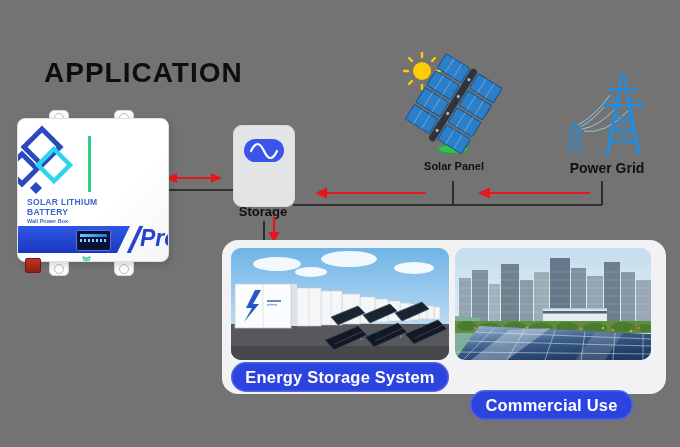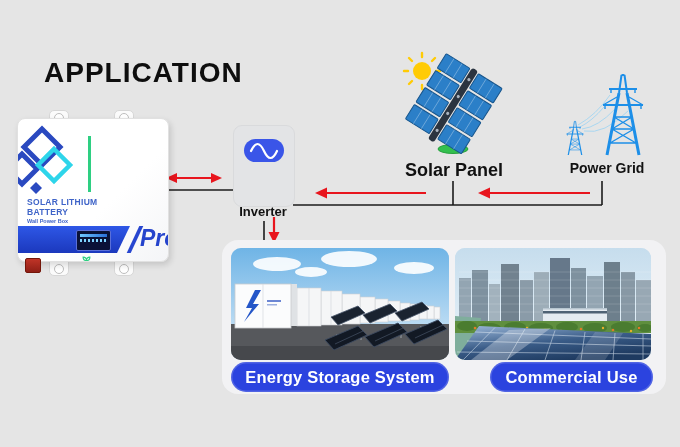--- a/index.html
+++ b/index.html
@@ -1,16 +1,16 @@
 <!DOCTYPE html>
 <html><head>
 <meta charset="utf-8">
 <style>
   html,body{margin:0;padding:0;background:#fff;}
-  .canvas{position:relative;width:680px;height:447px;background:#e5e5e5;overflow:hidden;
+  .canvas{position:relative;width:680px;height:447px;background:#737373;overflow:hidden;
           font-family:"Liberation Sans",sans-serif;}
   .abs{position:absolute;}
 
   
   .title{position:absolute;left:44px;top:57px;font-size:28px;font-weight:900;
          letter-spacing:1px;color:#0e0e0e;}
 
   
   .battery{position:absolute;left:15px;top:110px;width:156px;height:166px;}
   .mount-tab{position:absolute;width:18px;height:16px;background:#fbfbfb;border:1px solid #d7d7d7;z-index:1;}
@@ -46,36 +46,36 @@
   
   .inverter{position:absolute;left:233px;top:125px;width:60px;height:80px;background:#e3e4e6;
             border:1px solid #d9dadc;border-radius:9px;}
   .pill{position:absolute;left:10px;top:13px;width:40px;height:23px;background:#3a55e8;
         border-radius:12px;}
 
   
   .node-label{position:absolute;transform:translateX(-50%);font-weight:bold;color:#111;
               white-space:nowrap;}
   .lbl-inverter{left:263px;top:204px;font-size:13px;}
-  .lbl-solar{left:454px;top:160px;font-size:18px;}
+  .lbl-solar{left:454px;top:160px;font-size:11px;}
   .lbl-grid{left:607px;top:160px;font-size:14px;}
 
   
   .apps{position:absolute;left:222px;top:240px;width:444px;height:154px;background:#f2f2f4;
         border-radius:16px;}
   .photo{position:absolute;top:8px;height:112px;border-radius:10px;overflow:hidden;
          background:#cfe2ef;}
   .photo.left{left:9px;width:218px;}
   .photo.right{left:233px;width:196px;}
   .photo svg{display:block;width:100%;height:100%;}
   .app-btn{position:absolute;top:122px;height:30px;background:#2b43df;border-radius:15px;
            display:flex;align-items:center;justify-content:center;color:#fff;font-weight:bold;
            font-size:16.5px;letter-spacing:.2px;box-shadow:inset 0 0 0 1.5px rgba(255,255,255,.18);}
   .app-btn.left{left:9px;width:218px;}
-  .app-btn.right{left:268px;width:163px;}
+  .app-btn.right{left:248px;width:163px;margin-top:28px;}
 
   .overlay{position:absolute;left:0;top:0;pointer-events:none;}
 </style>
 </head>
 <body>
 
 <div class="canvas">
 
   <div class="title">APPLICATION</div>
 
@@ -121,21 +121,21 @@
     </div>
   </div>
 
   <div class="inverter">
     <div class="pill">
       <svg width="40" height="23" viewBox="0 0 40 23">
         <path d="M7 12 Q13.5 -2 20 12 Q26.5 26 33 12" fill="none" stroke="#ffffff" stroke-width="2.2" stroke-linecap="round"></path>
       </svg>
     </div>
   </div>
-  <div class="node-label lbl-inverter">Inverter</div>
+  <div class="node-label lbl-inverter">Storage</div>
 
   <svg class="overlay" style="left:395px;top:45px;" width="115" height="115" viewBox="0 0 115 115">
     <g stroke="#ffcb05" stroke-width="2.4" stroke-linecap="round">
       <circle cx="27" cy="26" r="9" fill="#ffcb05" stroke="none"></circle>
       <line x1="27" y1="12" x2="27" y2="8"></line>
         <line x1="27" y1="40" x2="27" y2="44"></line>
       <line x1="13" y1="26" x2="9" y2="26"></line>
         <line x1="41" y1="26" x2="45" y2="26"></line>
       <line x1="17" y1="16" x2="14" y2="13"></line>
         <line x1="37" y1="36" x2="40" y2="39"></line>

